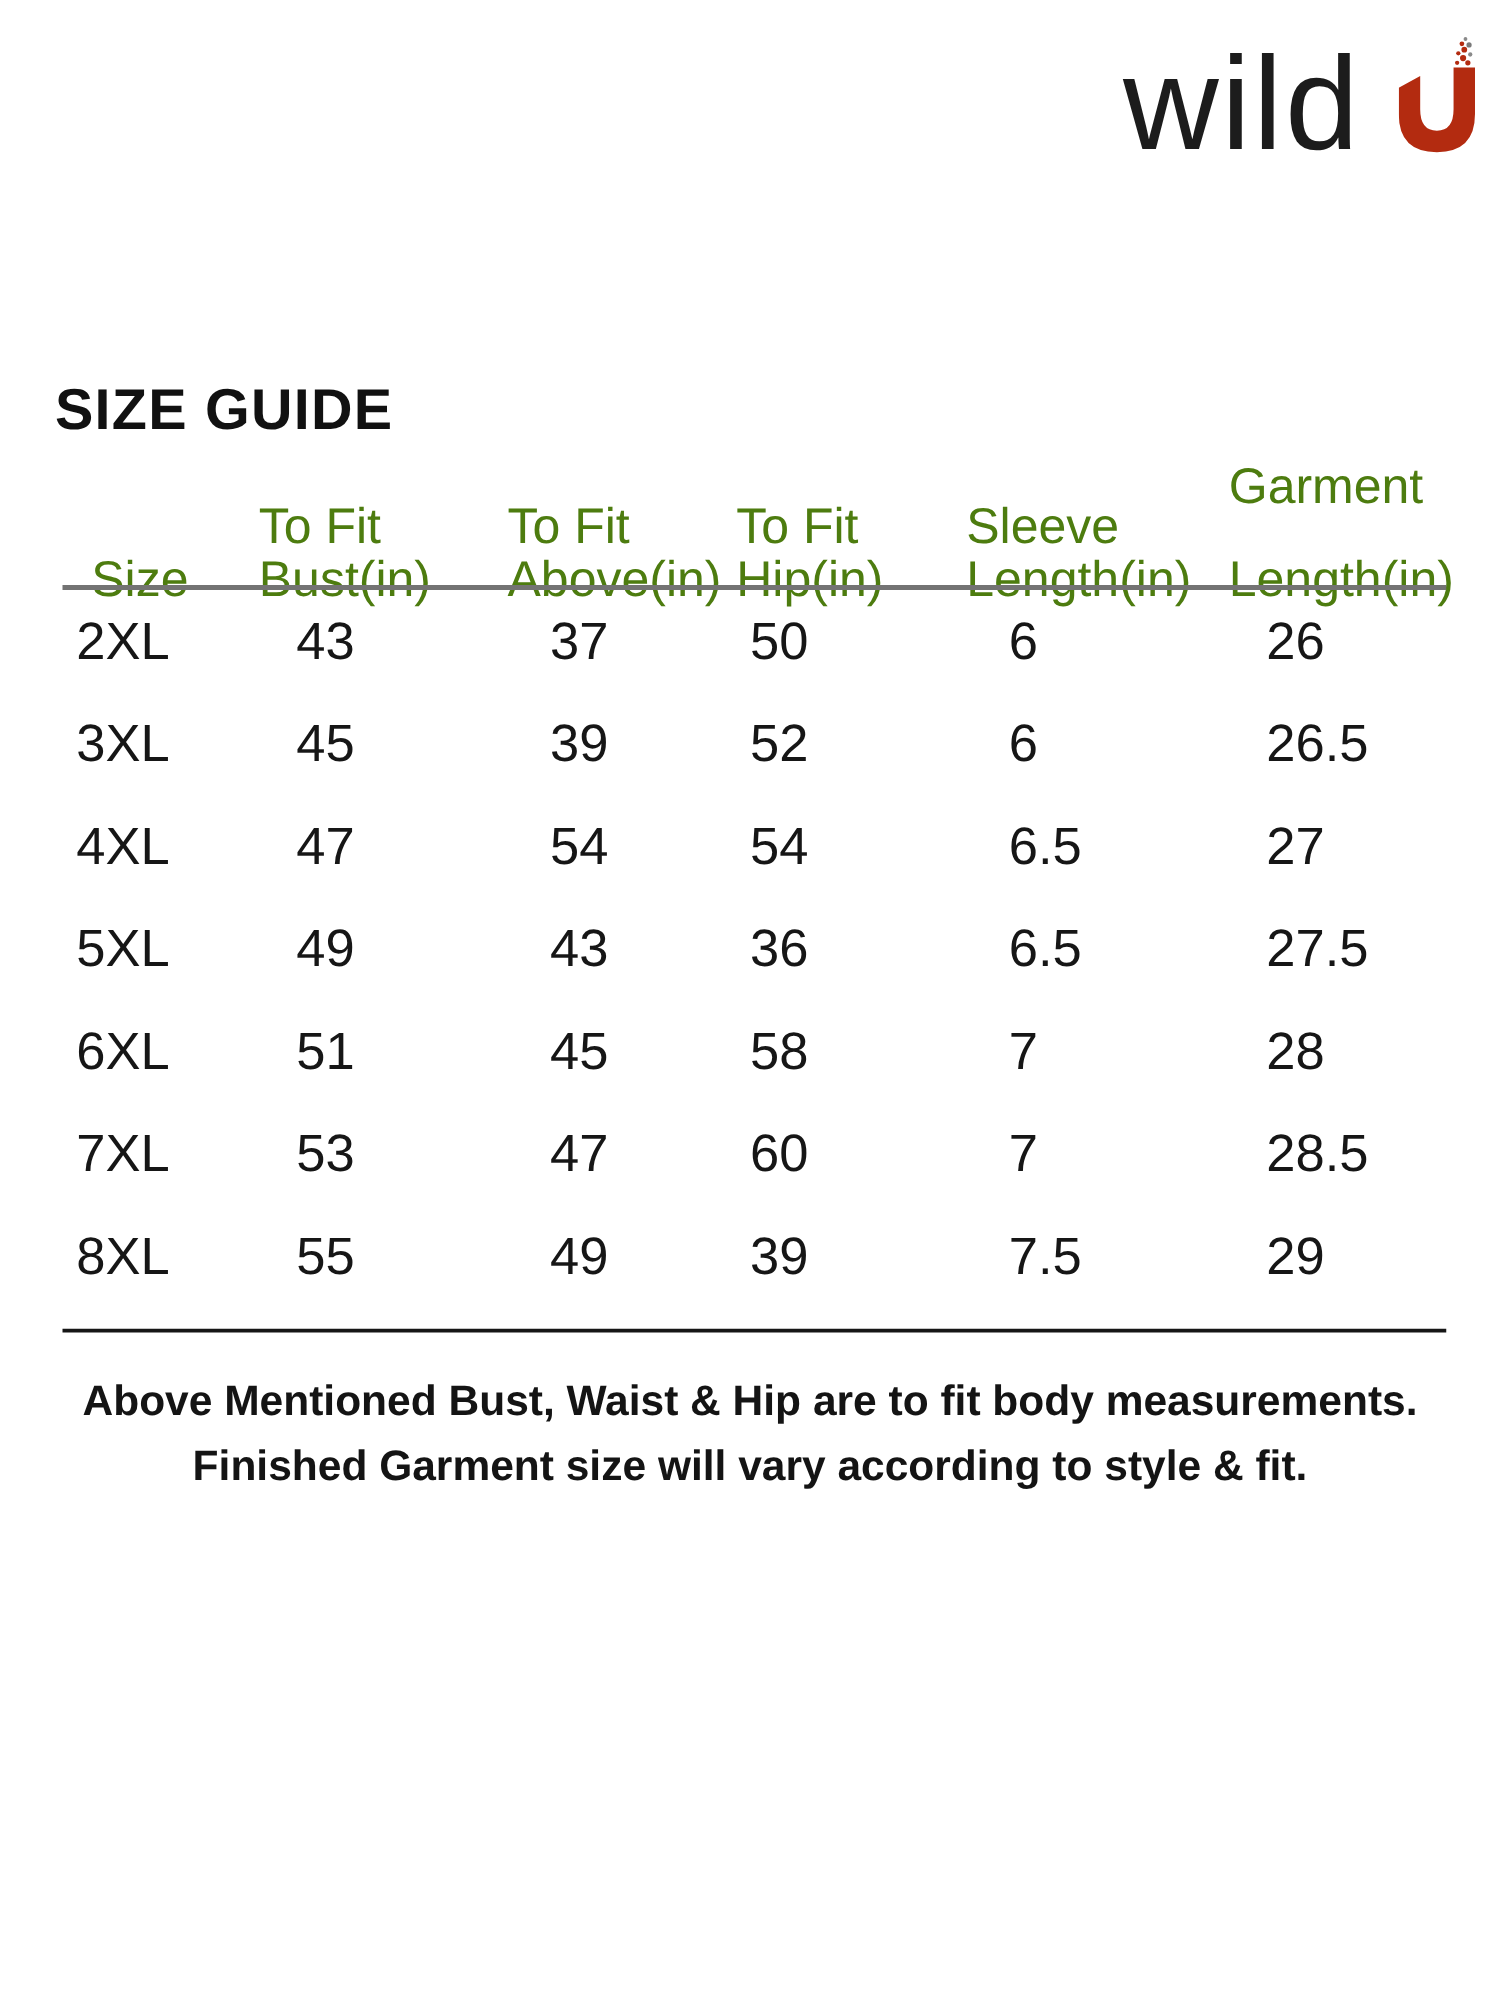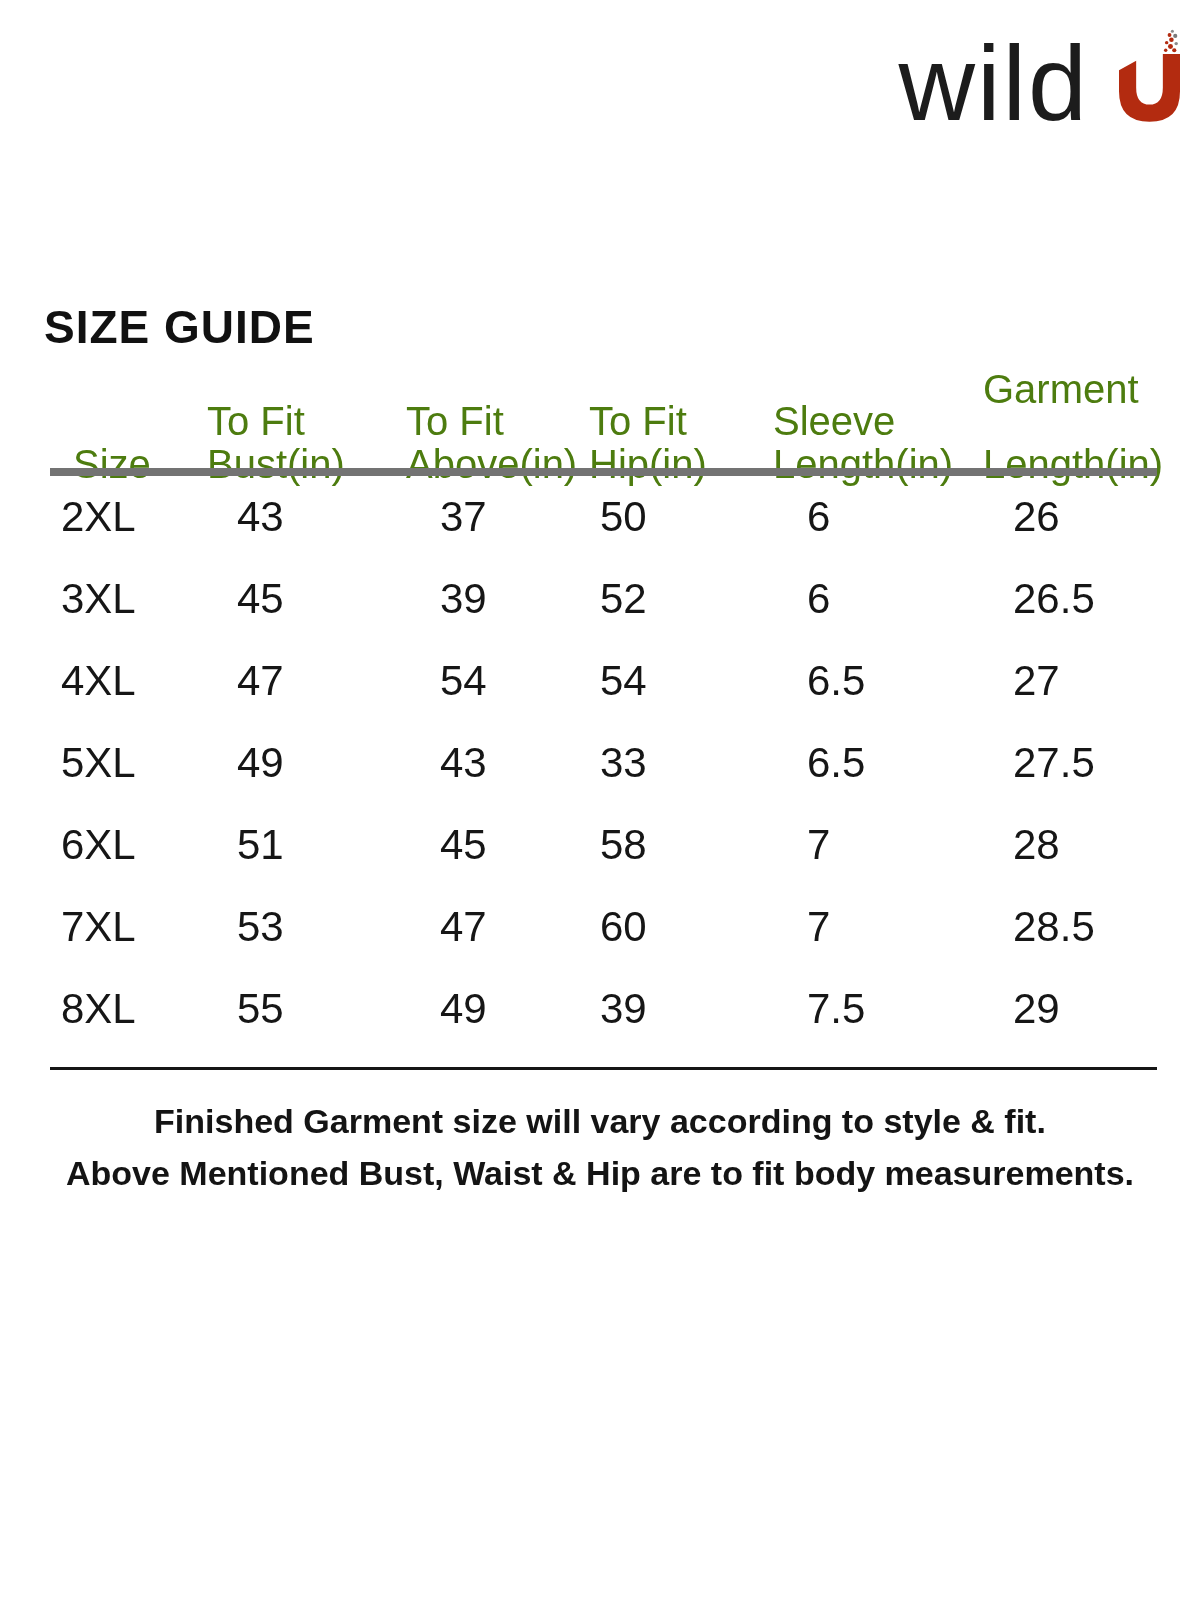--- a/index.html
+++ b/index.html
@@ -22,21 +22,21 @@
   .hcell{display:flex;flex-direction:column;justify-content:flex-end;
          font-size:40px;line-height:1.08;padding-bottom:8px;color:#4d7c0f;}
   .thead .c0{padding-left:23px;}
   .thead .c1{padding-left:7px;}
   .thead .c2{padding-left:6px;}
   .thead .c3{padding-left:4px;}
   .thead .c4{padding-left:3px;}
   .thead .c5{padding-left:3px;gap:32px;}
   .tbody{
     top:468px;grid-auto-rows:82px;padding-bottom:17px;
-    border-top:8px solid #737373;border-bottom:3px solid #161616;
+    border-top:4px solid #737373;border-bottom:3px solid #161616;
   }
   .trow{display:contents;}
   .cell{display:flex;align-items:center;font-size:42px;color:#161616;}
   .tbody .c0{padding-left:11px;}
   .tbody .c1{padding-left:37px;}
   .tbody .c2{padding-left:40px;}
   .tbody .c3{padding-left:15px;}
   .tbody .c4{padding-left:37px;}
   .tbody .c5{padding-left:33px;}
   
@@ -92,24 +92,24 @@
       <div class="hcell c5">
         <span>Garment</span>
         <span>Length(in)</span>
       </div>
     </div>
 
   <div class="tbody">
       <div class="trow"><div class="cell c0">2XL</div><div class="cell c1">43</div><div class="cell c2">37</div><div class="cell c3">50</div><div class="cell c4">6</div><div class="cell c5">26</div></div>
       <div class="trow"><div class="cell c0">3XL</div><div class="cell c1">45</div><div class="cell c2">39</div><div class="cell c3">52</div><div class="cell c4">6</div><div class="cell c5">26.5</div></div>
       <div class="trow"><div class="cell c0">4XL</div><div class="cell c1">47</div><div class="cell c2">54</div><div class="cell c3">54</div><div class="cell c4">6.5</div><div class="cell c5">27</div></div>
-      <div class="trow"><div class="cell c0">5XL</div><div class="cell c1">49</div><div class="cell c2">43</div><div class="cell c3">33</div><div class="cell c4">6.5</div><div class="cell c5">27.5</div></div>
+      <div class="trow"><div class="cell c0">5XL</div><div class="cell c1">49</div><div class="cell c2">43</div><div class="cell c3">36</div><div class="cell c4">6.5</div><div class="cell c5">27.5</div></div>
       <div class="trow"><div class="cell c0">6XL</div><div class="cell c1">51</div><div class="cell c2">45</div><div class="cell c3">58</div><div class="cell c4">7</div><div class="cell c5">28</div></div>
       <div class="trow"><div class="cell c0">7XL</div><div class="cell c1">53</div><div class="cell c2">47</div><div class="cell c3">60</div><div class="cell c4">7</div><div class="cell c5">28.5</div></div>
       <div class="trow"><div class="cell c0">8XL</div><div class="cell c1">55</div><div class="cell c2">49</div><div class="cell c3">39</div><div class="cell c4">7.5</div><div class="cell c5">29</div></div>
     </div>
 
   <div class="note">
+    <p>Above Mentioned Bust, Waist &amp; Hip are to fit body measurements.</p>
     <p>Finished Garment size will vary according to style &amp; fit.</p>
-    <p>Above Mentioned Bust, Waist &amp; Hip are to fit body measurements.</p>
   </div>
 
 </div>
 
 </body></html>

